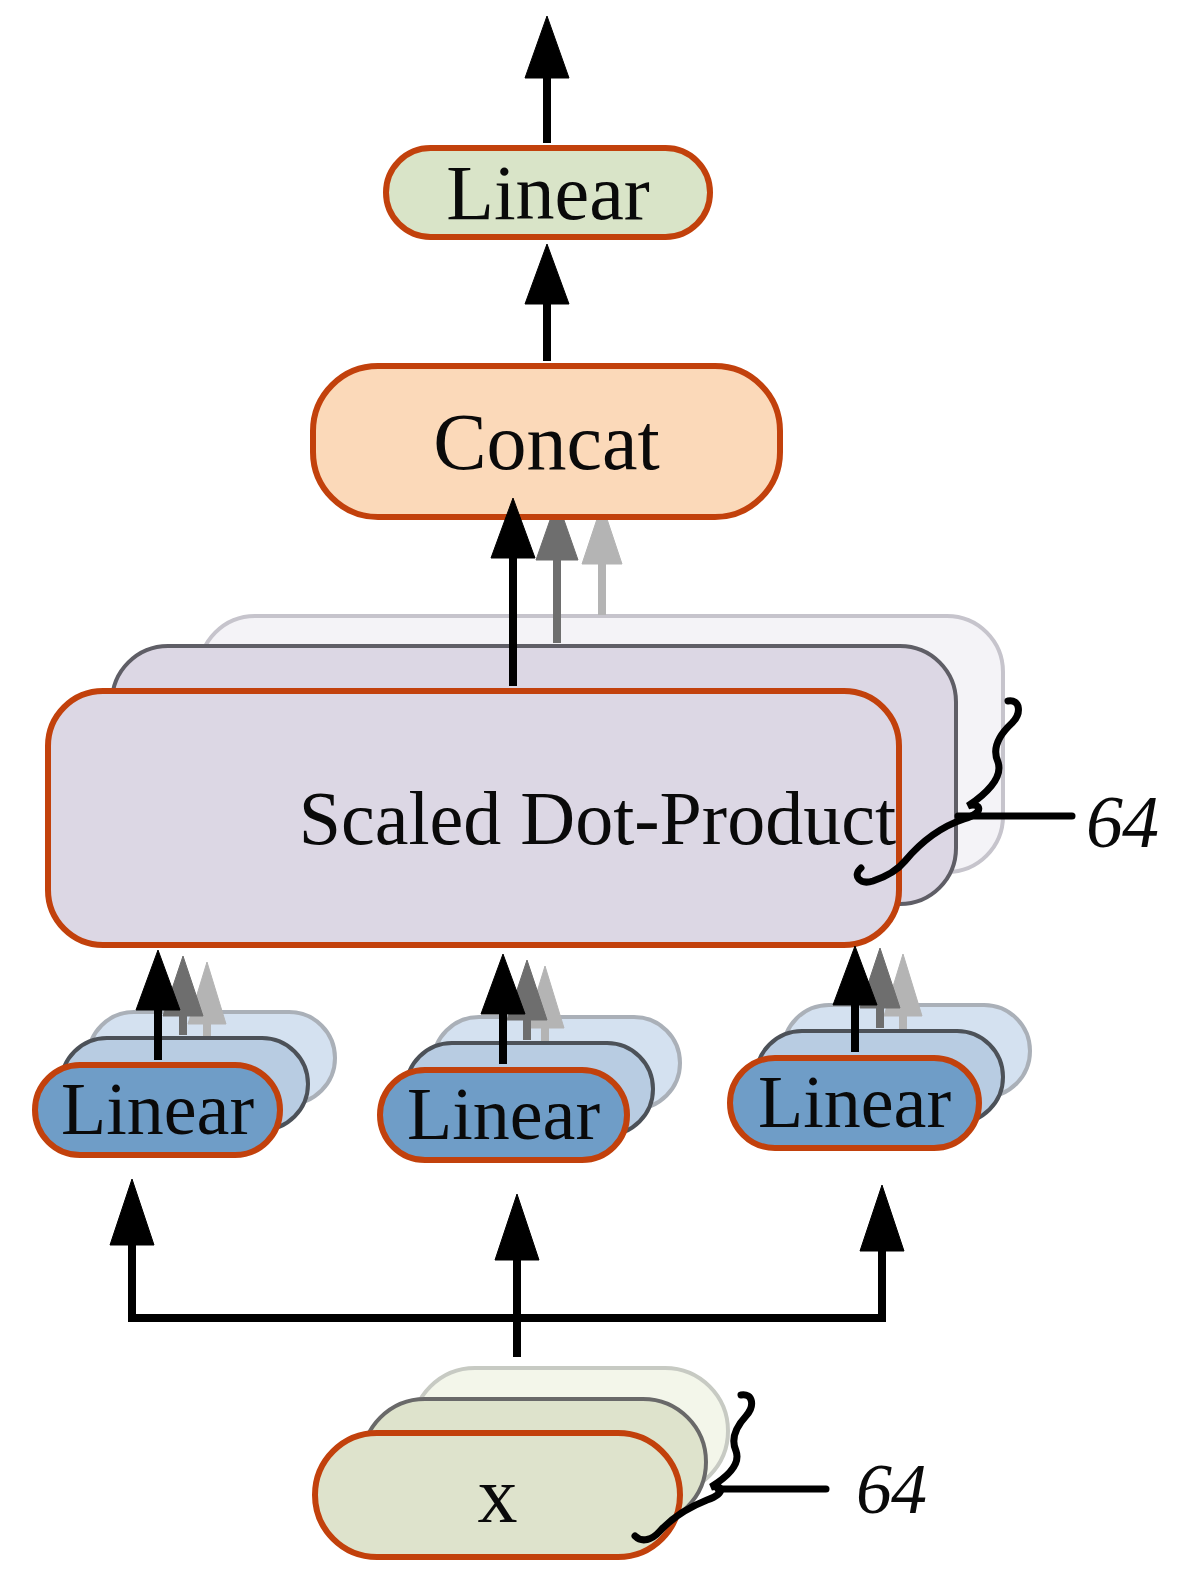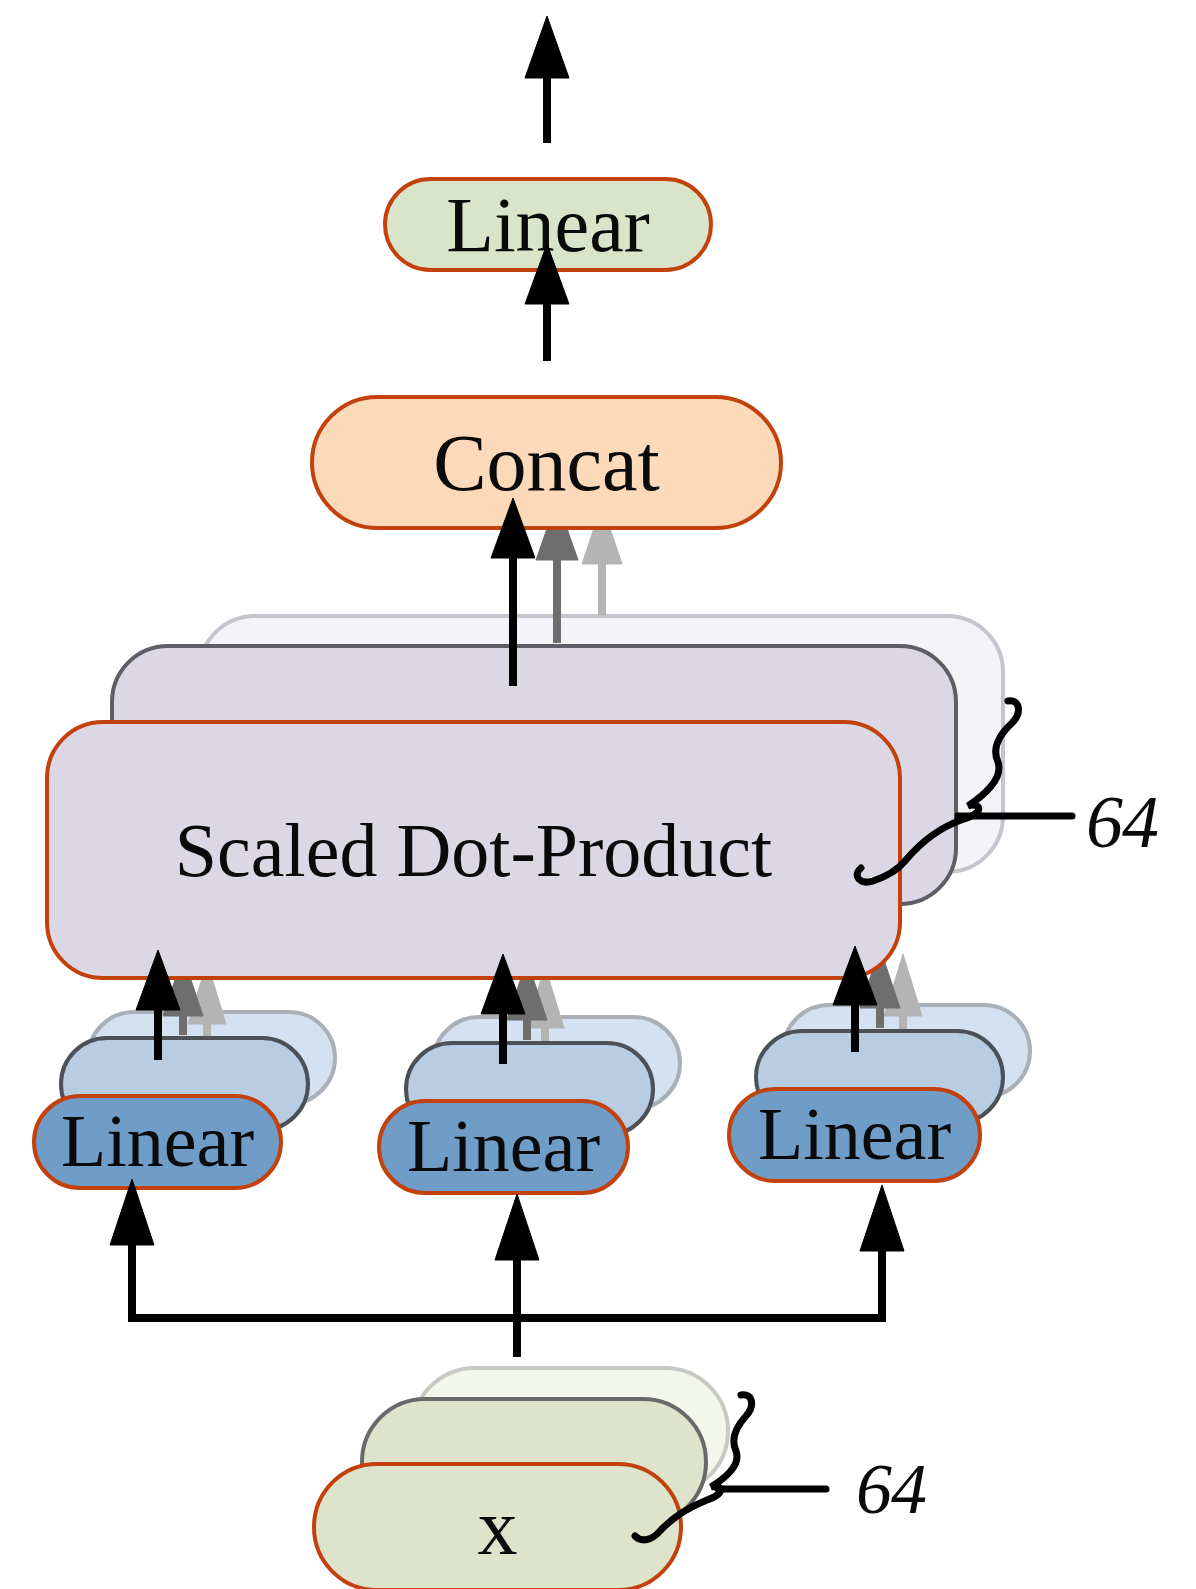--- a/index.html
+++ b/index.html
@@ -11,21 +11,21 @@
     color:#0a0a0a;
     overflow:hidden;
   }
   .layer{position:absolute;left:0;top:0;width:1196px;height:1589px;pointer-events:none;}
   .z1{z-index:1}.z2{z-index:2}.z3{z-index:3}.z4{z-index:4}.z5{z-index:5}.z6{z-index:6}.z7{z-index:7}
   .box{
     position:absolute;box-sizing:border-box;
     display:flex;align-items:center;justify-content:center;
     text-align:center;line-height:1.1;
   }
-  .b-black{border:4px solid #c2410c;margin-top:32px;}
+  .b-black{border:6px solid #c2410c;}
   .b-gray{border:4px solid #5f5e66;}
   .b-light{border:4px solid #c6c4cc;}
   .pill{border-radius:999px;}
   .attn-r{border-radius:58px;}
   .lbl{display:block;}
   .count{
     position:absolute;z-index:7;
     font-size:74px;letter-spacing:-1px;font-style:italic;
   }
   svg line,svg path,svg polygon{pointer-events:none;}
@@ -70,25 +70,25 @@
       <polygon points="527,960 507,1020 547,1020"></polygon>
       <line x1="880" y1="1028" x2="880" y2="1006" stroke-width="8"></line>
       <polygon points="880,948 860,1008 900,1008"></polygon>
     </g>
   </svg>
 
   <div class="box b-black z5" style="left:383px;top:145px;width:330px;height:95px;border-radius:48px;background:#d9e4c8;font-size:78px;">
     <span class="lbl">Linear</span>
   </div>
 
-  <div class="box b-black z5" style="left:310px;top:363px;width:473px;height:135px;border-radius:68px;background:#fbd9b9;font-size:80px;">
+  <div class="box b-black z5" style="left:310px;top:363px;width:473px;height:157px;border-radius:68px;background:#fbd9b9;font-size:80px;">
     <span class="lbl">Concat</span>
   </div>
 
-  <div class="box attn-r b-black z5" style="left:45px;top:688px;width:857px;height:260px;background:#dcd7e4;font-size:76px;line-height:1.3;flex-direction:column;">
+  <div class="box attn-r b-black z5" style="left:45px;top:688px;width:857px;height:260px;background:#dcd7e4;font-size:76px;line-height:1.3;flex-direction:column;align-items:flex-end;">
     <span class="lbl">Scaled Dot-Product</span>
   </div>
 
   <div class="box pill b-black z5" style="left:32px;top:1062px;width:251px;height:96px;background:#6f9dc7;font-size:74px;">
     <span class="lbl">Linear</span>
   </div>
   <div class="box pill b-black z5" style="left:377px;top:1067px;width:253px;height:96px;background:#6f9dc7;font-size:74px;">
     <span class="lbl">Linear</span>
   </div>
   <div class="box pill b-black z5" style="left:727px;top:1055px;width:255px;height:96px;background:#6f9dc7;font-size:74px;">

